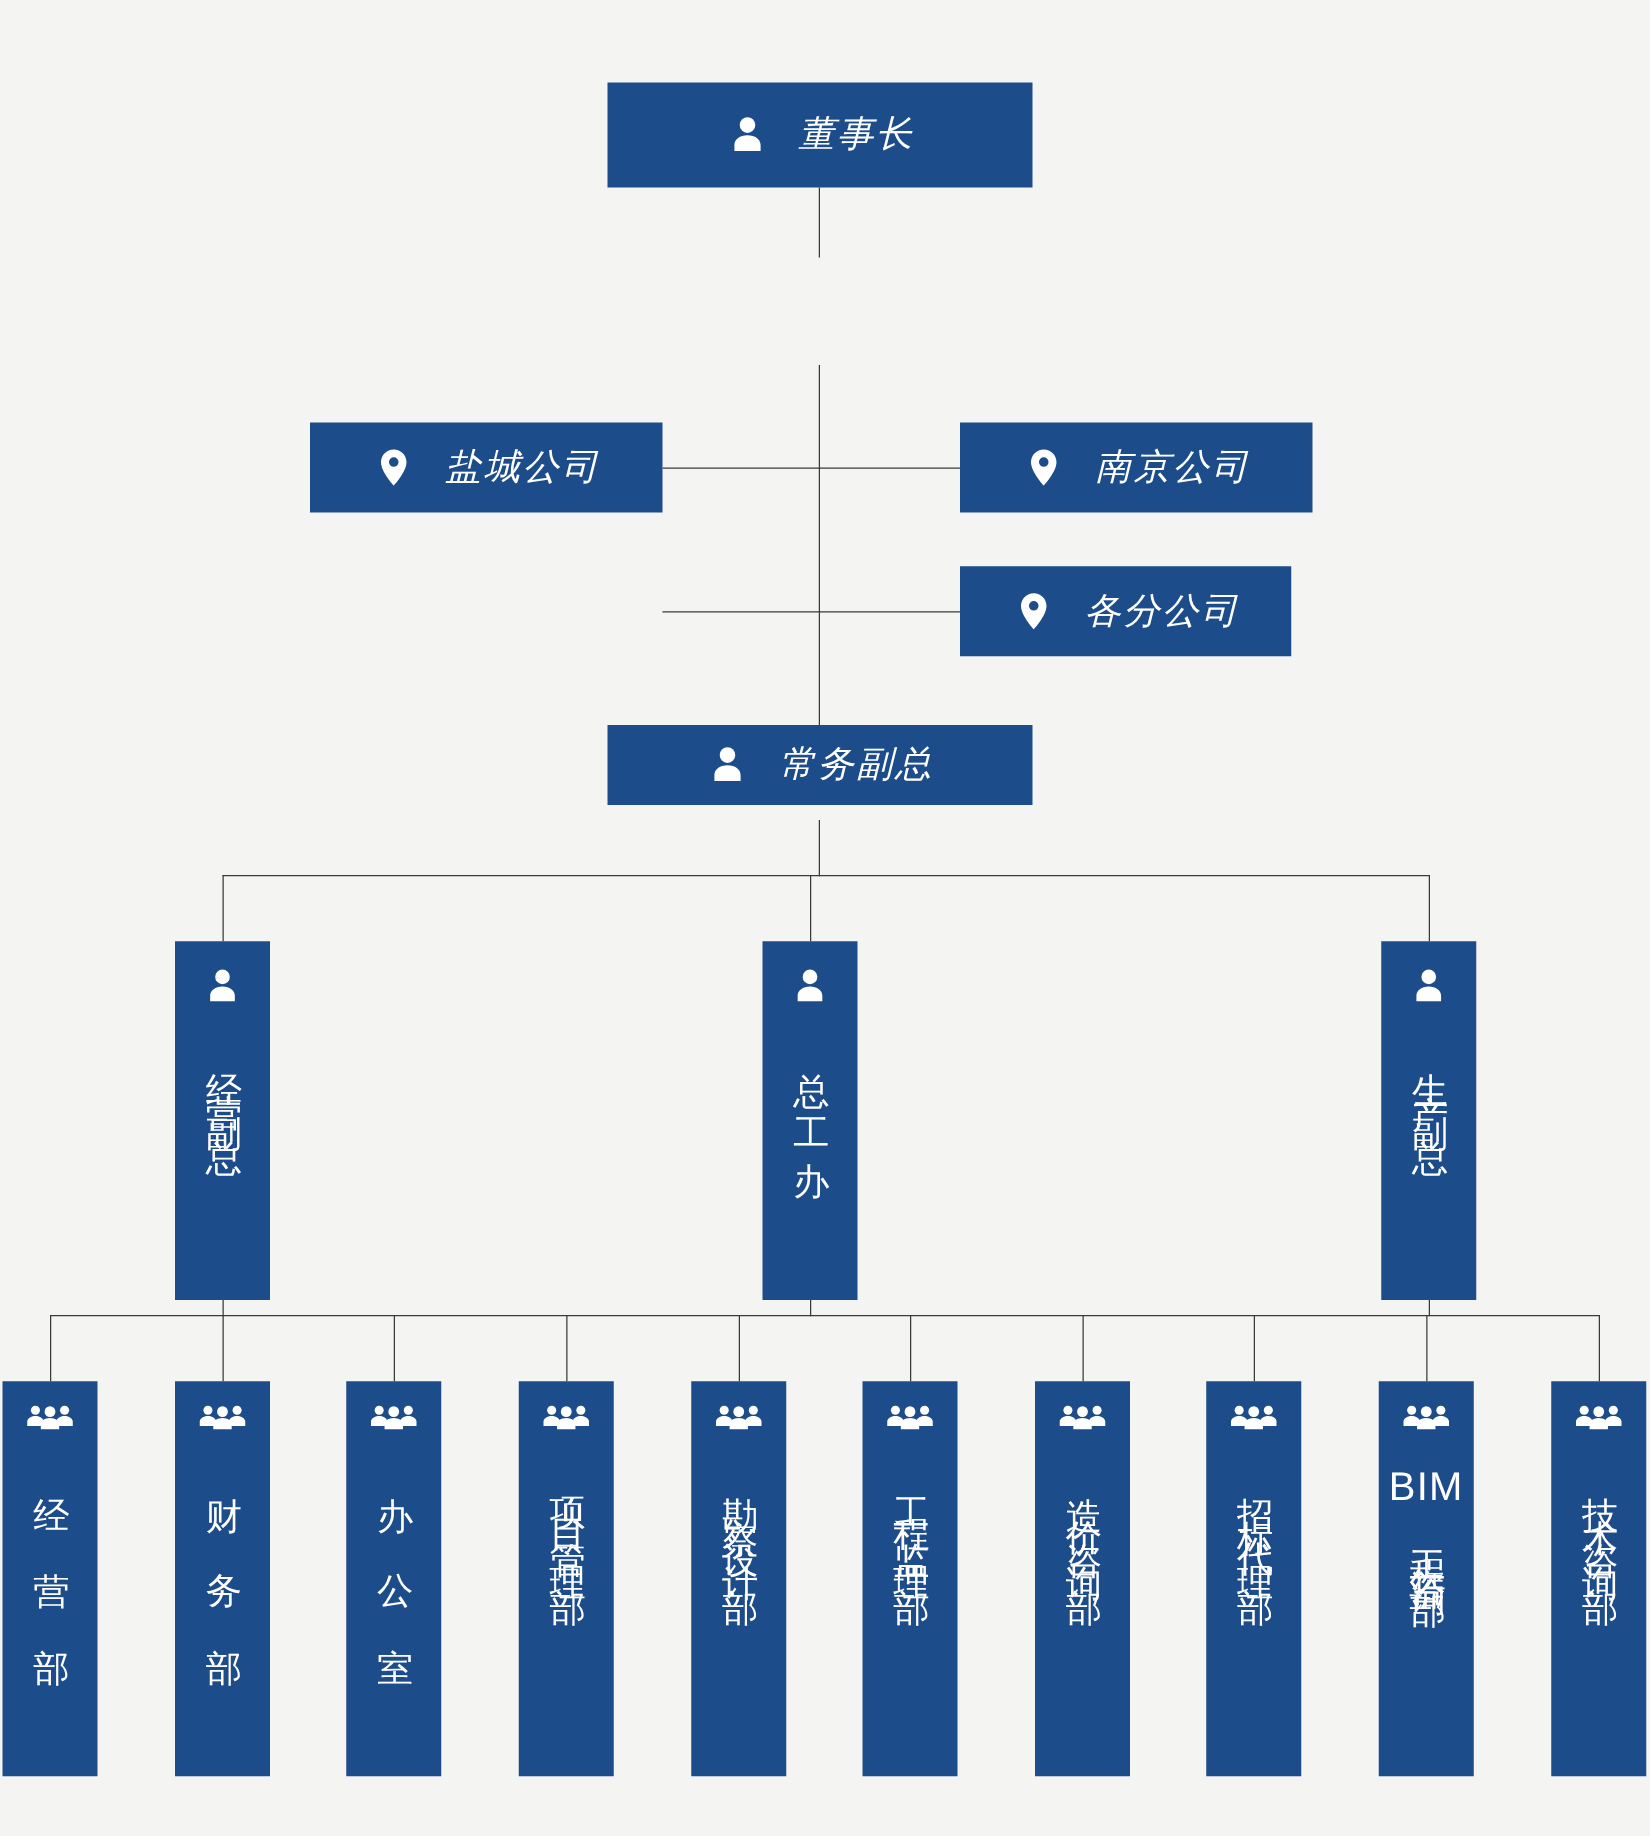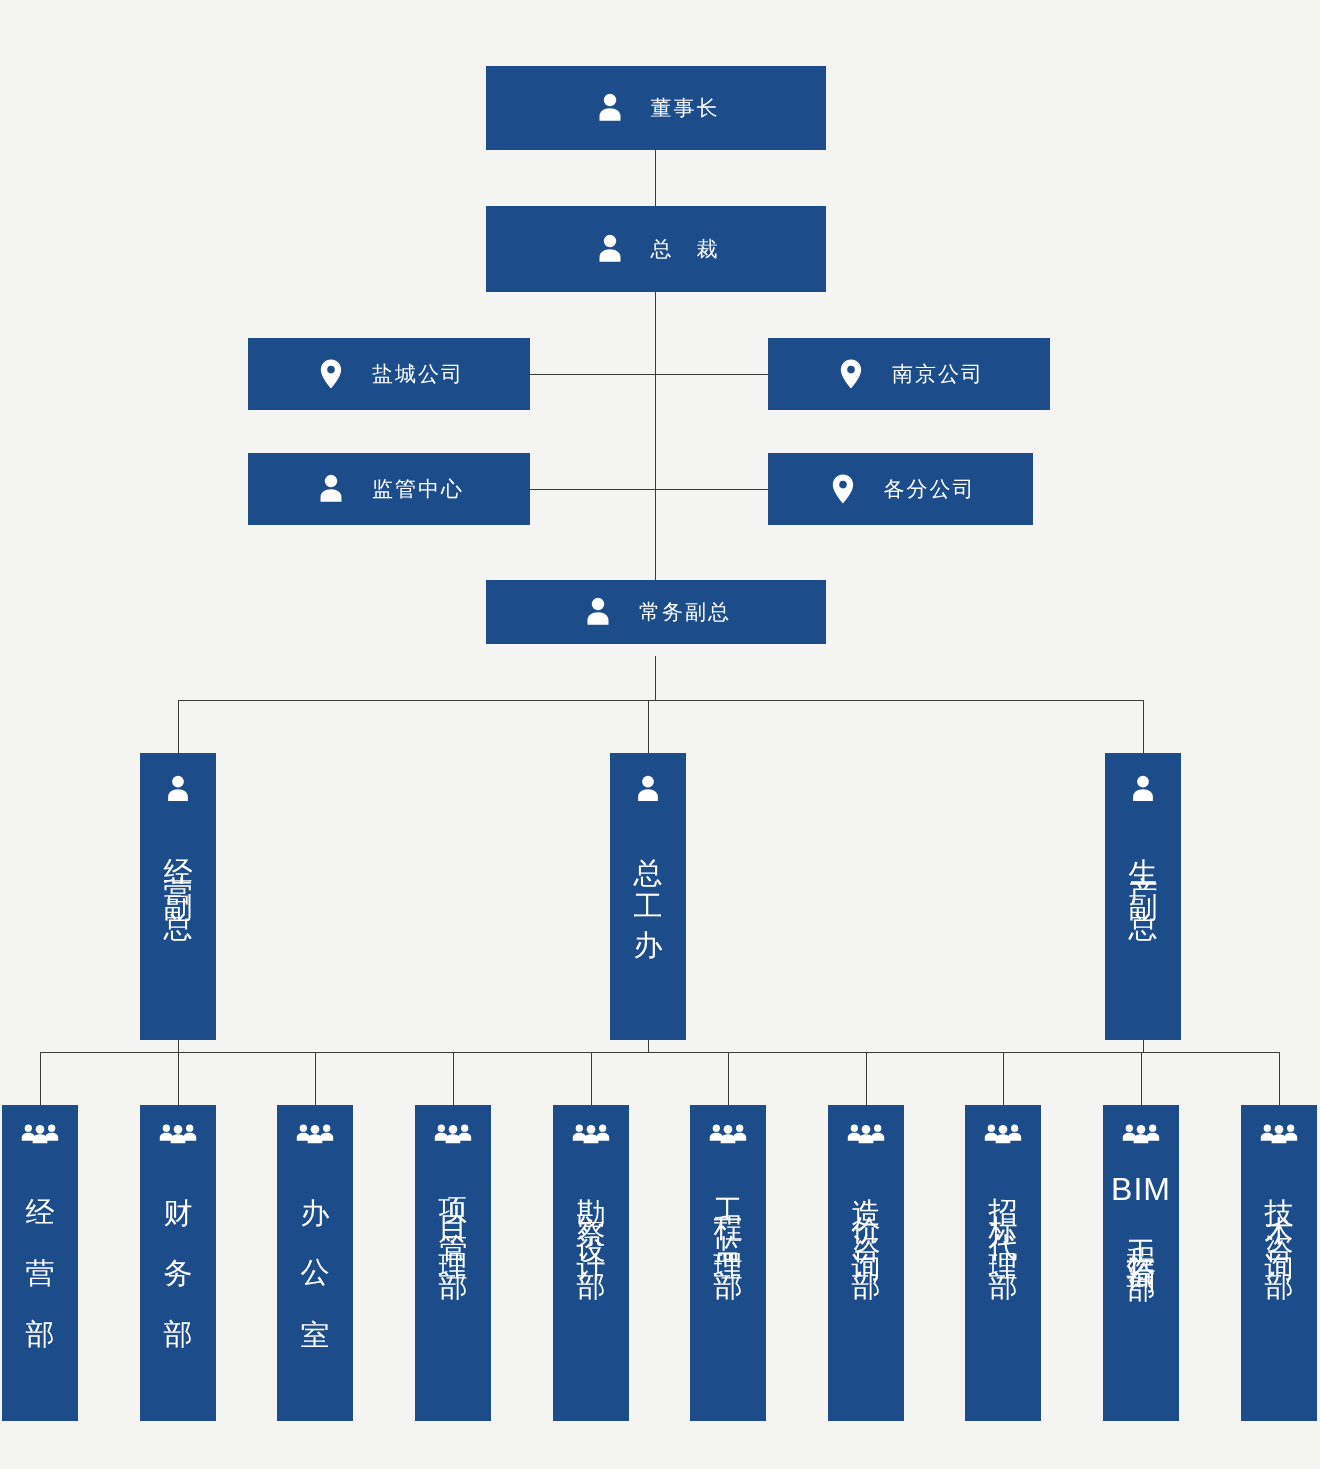--- a/index.html
+++ b/index.html
@@ -24,21 +24,21 @@
     position: absolute;
     background: var(--box-color, #1d4c8a);
     color: var(--text-color, #ffffff);
   }
   .hbox {
     display: flex;
     align-items: center;
     justify-content: center;
     gap: 24px;
   }
-  .hbox .label { font-size: 21px; letter-spacing: 2px; white-space: pre; }
+  .hbox .label { font-size: 29px; letter-spacing: 2px; white-space: pre; font-style: italic; }
 
   .vbox {
     width: 76px;
     display: flex;
     flex-direction: column;
     align-items: center;
   }
 
   .ic { fill: #ffffff; display: block; }
   .hbox .ic { width: 34px; height: 34px; flex: 0 0 auto; }
@@ -114,44 +114,32 @@
   <div class="line v" style="left:1141px;top:1052px;height:53px"></div>
   <div class="line v" style="left:1279px;top:1052px;height:53px"></div>
 
   <div class="node hbox" style="left:486px;top:66px;width:340px;height:84px">
     <svg class="ic">
         <use href="#i-person"></use>
       </svg>
     <span class="label">董事长</span>
   </div>
 
-  <div class="node hbox" style="left:486px;top:206px;width:340px;height:86px">
-    <svg class="ic">
-        <use href="#i-person"></use>
-      </svg>
-    <span class="label">总　裁</span>
-  </div>
 
   <div class="node hbox" style="left:768px;top:338px;width:282px;height:72px">
     <svg class="ic">
         <use href="#i-pin"></use>
       </svg>
     <span class="label">南京公司</span>
   </div>
   <div class="node hbox" style="left:248px;top:338px;width:282px;height:72px">
     <svg class="ic">
         <use href="#i-pin"></use>
       </svg>
     <span class="label">盐城公司</span>
-  </div>
-  <div class="node hbox" style="left:248px;top:453px;width:282px;height:72px">
-    <svg class="ic">
-        <use href="#i-person"></use>
-      </svg>
-    <span class="label">监管中心</span>
   </div>
   <div class="node hbox" style="left:768px;top:453px;width:265px;height:72px">
     <svg class="ic">
         <use href="#i-pin"></use>
       </svg>
     <span class="label">各分公司</span>
   </div>
 
   <div class="node hbox" style="left:486px;top:580px;width:340px;height:64px">
     <svg class="ic">

